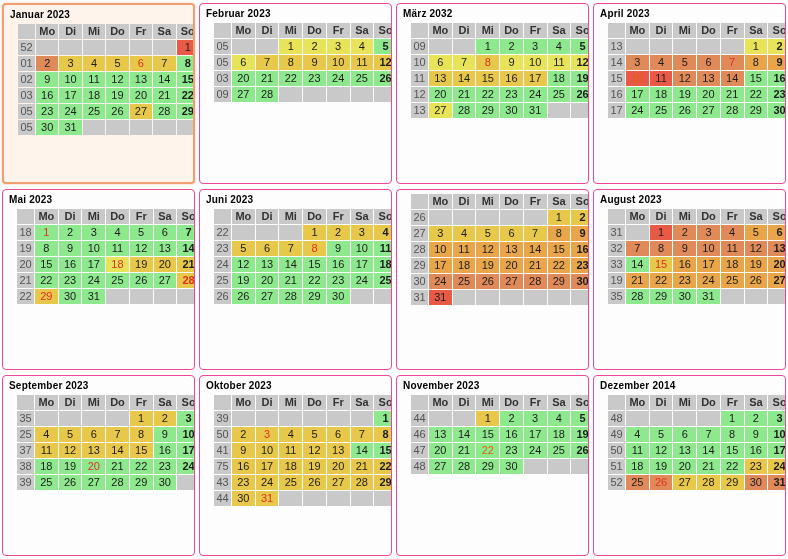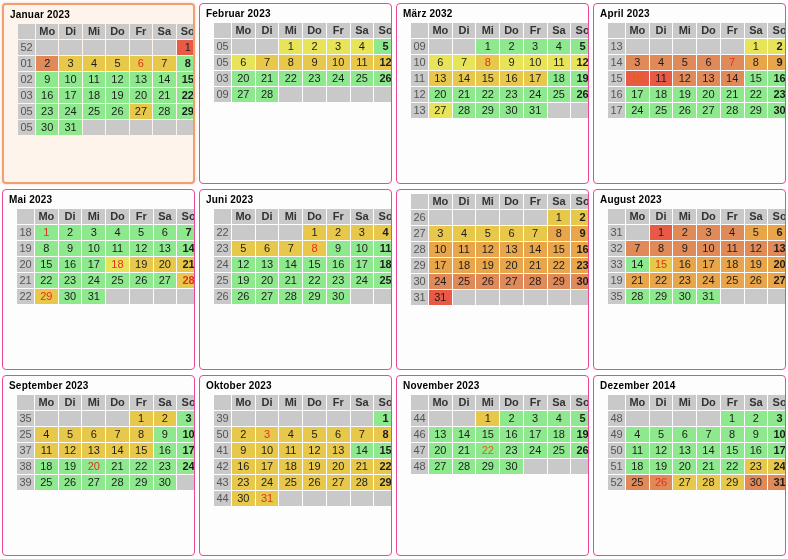--- a/index.html
+++ b/index.html
@@ -770,21 +770,21 @@
             <td class="wk">41</td>
             <td class="d c-gold">9</td>
             <td class="d c-gold">10</td>
             <td class="d c-gold">11</td>
             <td class="d c-gold">12</td>
             <td class="d c-gold">13</td>
             <td class="d c-green">14</td>
             <td class="d c-green bold">15</td>
           </tr>
           <tr>
-            <td class="wk">42</td>
+            <td class="wk">75</td>
             <td class="d c-gold">16</td>
             <td class="d c-gold">17</td>
             <td class="d c-gold">18</td>
             <td class="d c-gold">19</td>
             <td class="d c-gold">20</td>
             <td class="d c-gold">21</td>
             <td class="d c-gold bold">22</td>
           </tr>
           <tr>
             <td class="wk">43</td>

